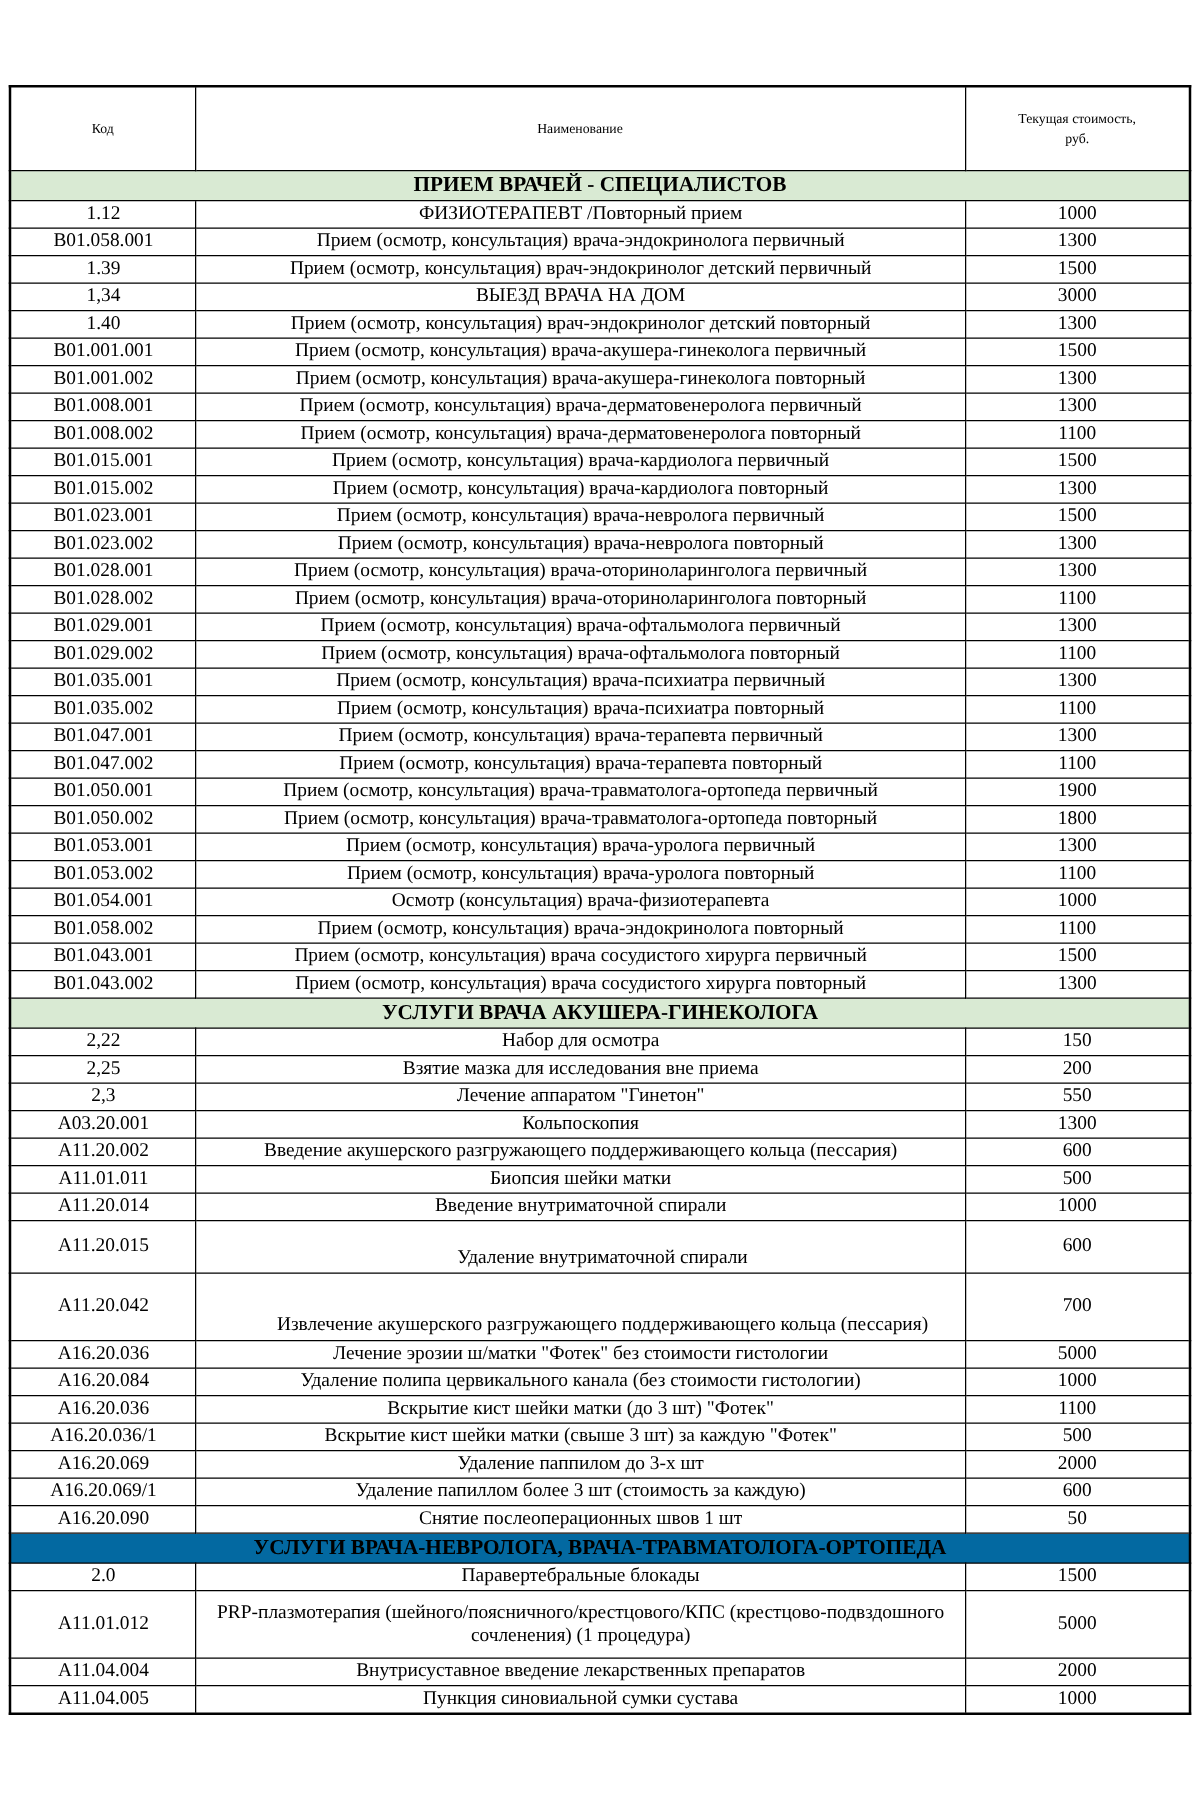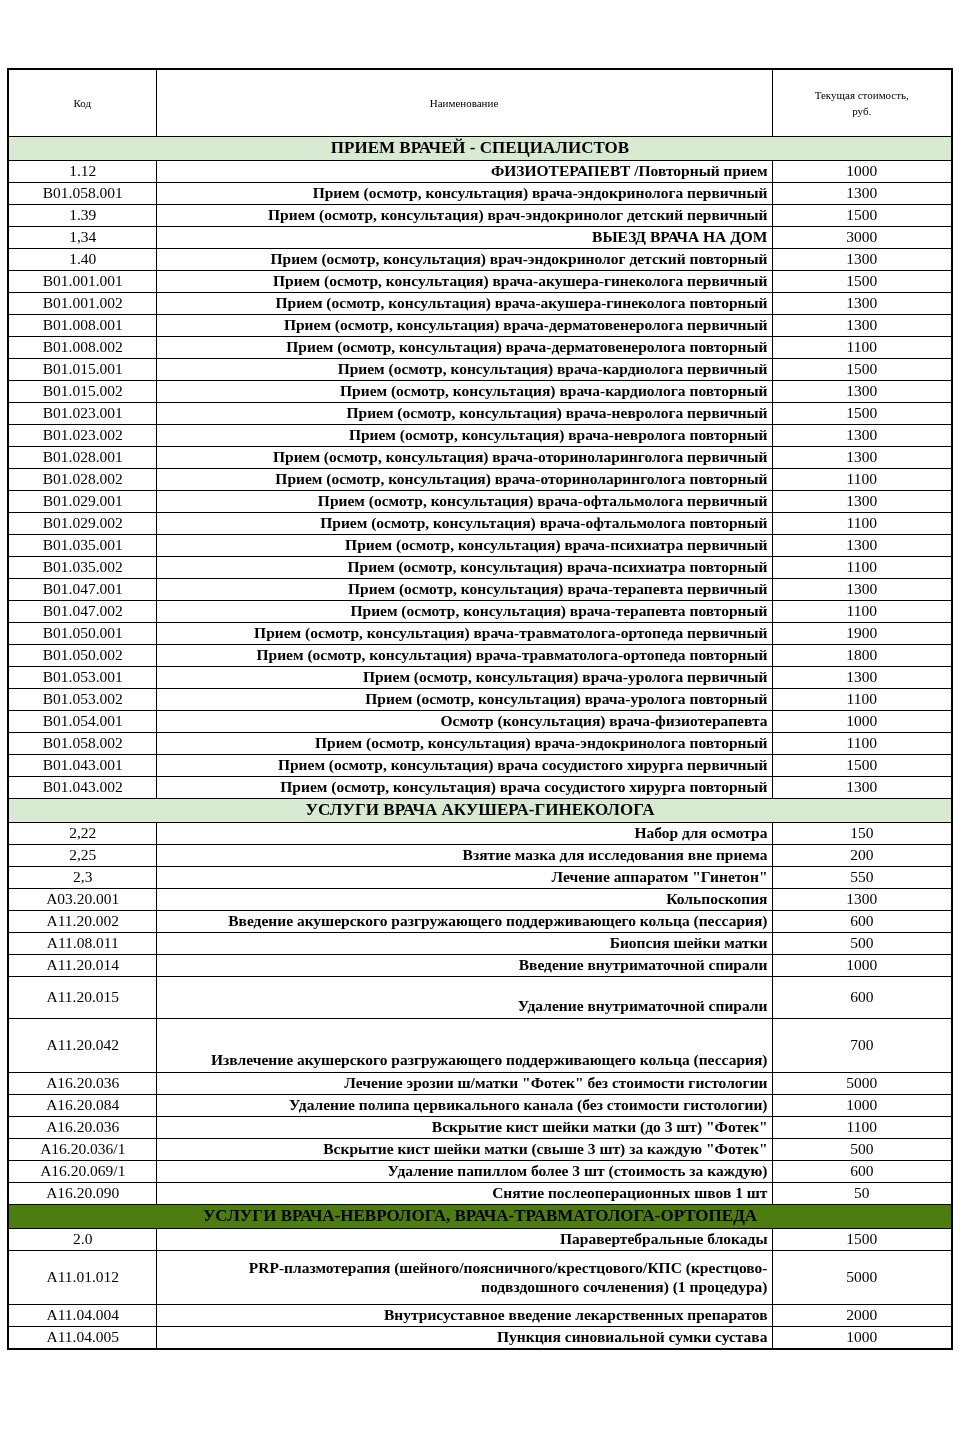--- a/index.html
+++ b/index.html
@@ -22,21 +22,21 @@
     font-weight:400;font-size:11px;text-align:center;vertical-align:middle;
     height:66px;padding:0;
   }
   .price-head-wrap{display:inline-block;width:110px;line-height:1.5;}
   td{
     font-size:15.5px;line-height:1.22;vertical-align:middle;
     padding:1px 4px 1px 5px;height:19px;
     overflow:hidden;white-space:normal;
   }
   td.code{text-align:center;}
-  td.name{text-align:right;font-weight:bold;}
+  td.name{text-align:center;}
   td.name.vbottom{vertical-align:bottom;padding-bottom:2px;padding-left:40px;}
   td.price{text-align:center;padding-left:2px;padding-right:2px;}
   tr.section-row td{
     text-align:center;font-weight:700;font-size:17px;
     height:21px;padding:1px 2px;
   }
 </style>
 </head>
 <body>
 
@@ -226,21 +226,21 @@
         <td class="code">А03.20.001</td>
         <td class="name">Кольпоскопия</td>
         <td class="price">1300</td>
       </tr>
       <tr>
         <td class="code">А11.20.002</td>
         <td class="name">Введение акушерского разгружающего поддерживающего кольца (пессария)</td>
         <td class="price">600</td>
       </tr>
       <tr>
-        <td class="code">А11.08.011</td>
+        <td class="code">А11.01.011</td>
         <td class="name">Биопсия шейки матки</td>
         <td class="price">500</td>
       </tr>
       <tr>
         <td class="code">А11.20.014</td>
         <td class="name">Введение внутриматочной спирали</td>
         <td class="price">1000</td>
       </tr>
       <tr style="height: 42px; margin-top: 33px;">
         <td class="code">А11.20.015</td>
@@ -266,31 +266,36 @@
         <td class="code">А16.20.036</td>
         <td class="name">Вскрытие кист шейки матки (до 3 шт) "Фотек"</td>
         <td class="price">1100</td>
       </tr>
       <tr>
         <td class="code">А16.20.036/1</td>
         <td class="name">Вскрытие кист шейки матки (свыше 3 шт) за каждую "Фотек"</td>
         <td class="price">500</td>
       </tr>
       <tr>
+        <td class="code">А16.20.069</td>
+        <td class="name">Удаление паппилом до 3-х шт</td>
+        <td class="price">2000</td>
+      </tr>
+      <tr>
         <td class="code">А16.20.069/1</td>
         <td class="name">Удаление папиллом более 3 шт (стоимость за каждую)</td>
         <td class="price">600</td>
       </tr>
       <tr>
         <td class="code">А16.20.090</td>
         <td class="name">Снятие послеоперационных швов 1 шт</td>
         <td class="price">50</td>
       </tr>
       <tr class="section-row">
-        <td colspan="3" style="background: #4d7c0f; margin-left: 44px;">УСЛУГИ ВРАЧА-НЕВРОЛОГА, ВРАЧА-ТРАВМАТОЛОГА-ОРТОПЕДА</td>
+        <td colspan="3" style="background: #0369a1; margin-left: 44px;">УСЛУГИ ВРАЧА-НЕВРОЛОГА, ВРАЧА-ТРАВМАТОЛОГА-ОРТОПЕДА</td>
       </tr>
       <tr>
         <td class="code">2.0</td>
         <td class="name">Паравертебральные блокады</td>
         <td class="price">1500</td>
       </tr>
       <tr style="height: 54px;">
         <td class="code">А11.01.012</td>
         <td class="name">PRP-плазмотерапия (шейного/поясничного/крестцового/КПС (крестцово-подвздошного сочленения) (1 процедура)</td>
         <td class="price">5000</td>

